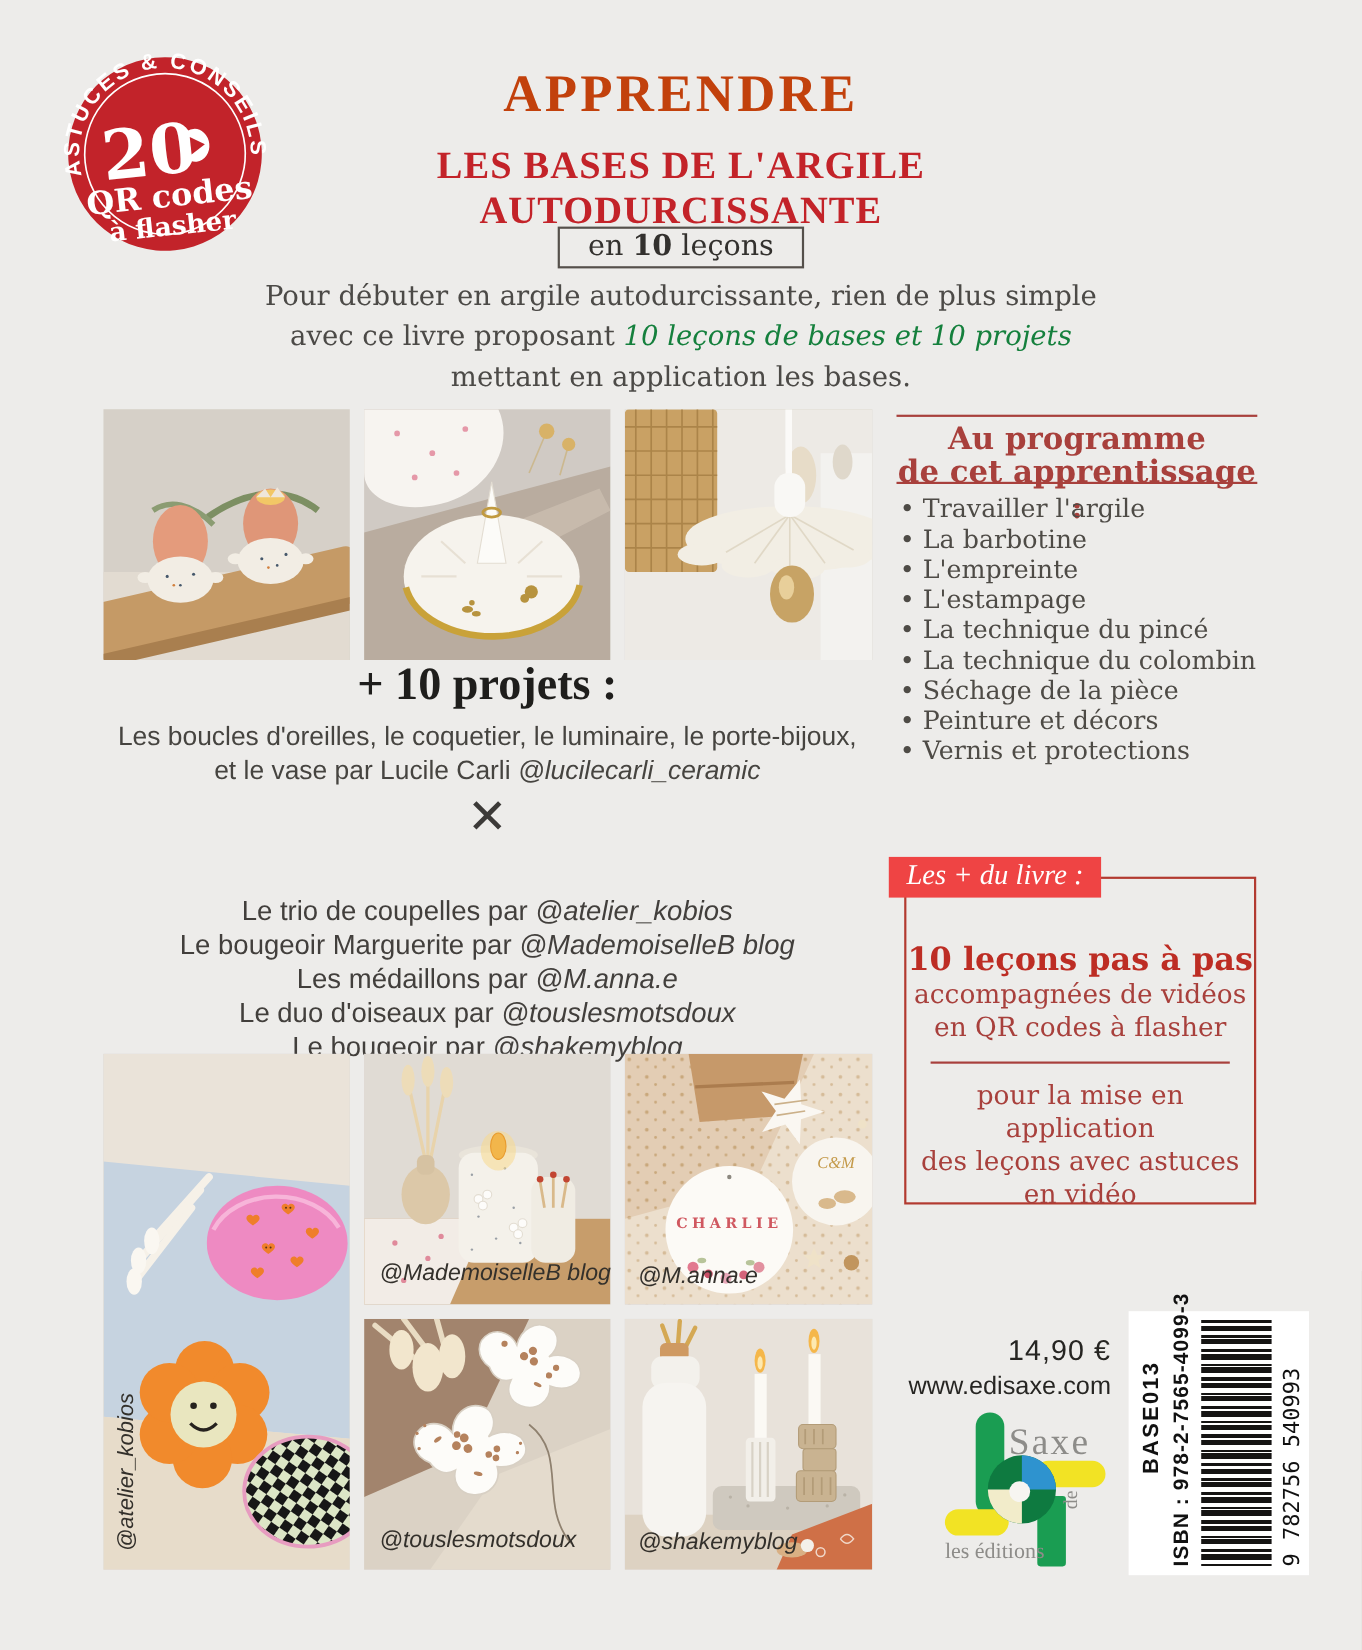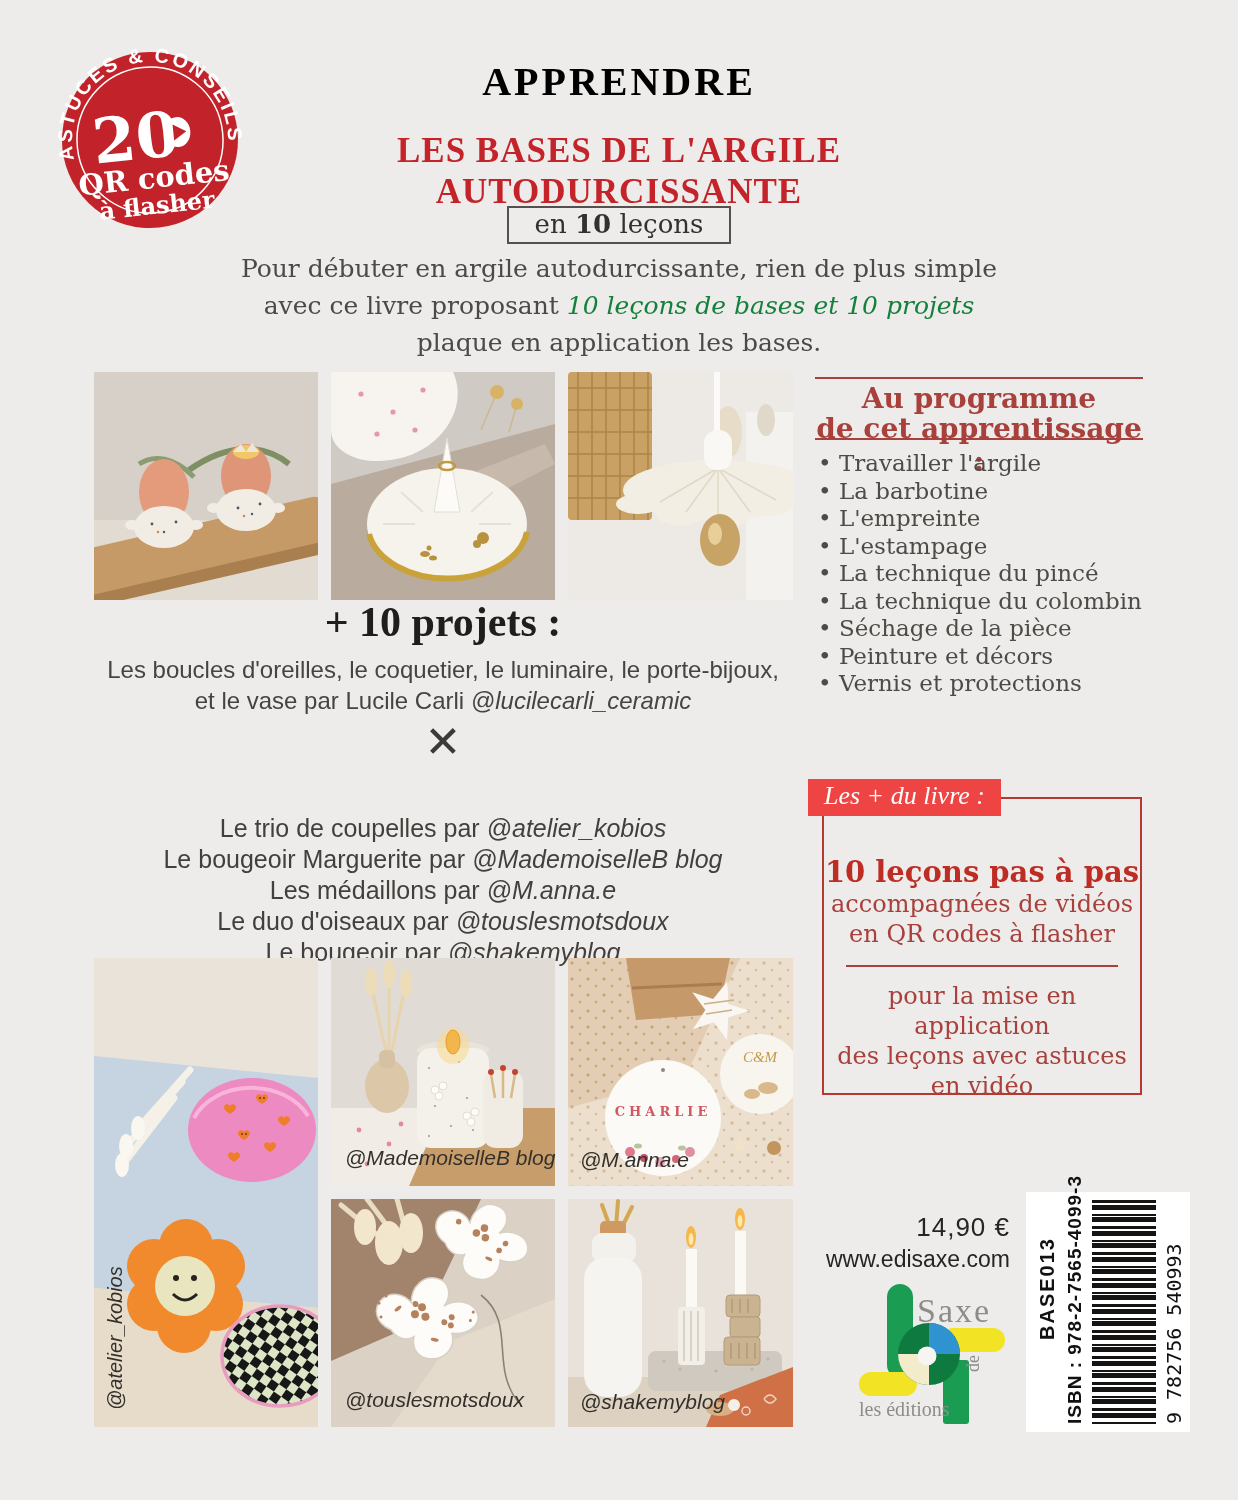--- a/index.html
+++ b/index.html
@@ -5,21 +5,21 @@
   html,body{margin:0;padding:0;background:#dedcd9;}
   #page{position:relative;width:1238px;height:1500px;background:#edecea;overflow:hidden;
         font-family:"Liberation Sans",sans-serif;color:#232120;}
   .abs{position:absolute;}
 
   
   #badge{left:50px;top:40px;width:200px;height:200px;transform:rotate(-6deg);}
 
   
   .title-main{left:0;right:0;top:58px;text-align:center;font-family:"Liberation Serif",serif;
-              font-size:40px;letter-spacing:3px;font-weight:600;color:#000000;}
+              font-size:48px;letter-spacing:3px;font-weight:600;color:#c2410c;}
   .title-sub{left:0;right:0;text-align:center;font-family:"Liberation Serif",serif;
              font-weight:bold;font-size:35px;letter-spacing:1px;color:#c32329;}
   #sub1{top:131px;} #sub2{top:172px;}
   #lessons-box{left:0;right:0;top:206px;text-align:center;}
   #lessons-box span.box{display:inline-block;border:2px solid #55504b;padding:1px 26px 3px;
        font-family:"DejaVu Serif",serif;font-size:26px;color:#33312e;}
   #lessons-box b{font-weight:bold;}
 
   
   #intro{left:0;right:0;top:250px;text-align:center;font-family:"DejaVu Serif",serif;
@@ -102,21 +102,21 @@
   <div class="abs title-main">APPRENDRE</div>
   <div id="sub1" class="abs title-sub">LES BASES DE L'ARGILE</div>
   <div id="sub2" class="abs title-sub">AUTODURCISSANTE</div>
   <div id="lessons-box" class="abs">
     <span class="box"><span>en </span><b>10</b><span> leçons</span></span>
   </div>
 
   <div id="intro" class="abs">
     <div>Pour débuter en argile autodurcissante, rien de plus simple</div>
     <div><span>avec ce livre proposant </span><span class="em">10 leçons de bases et 10 projets</span></div>
-    <div>plaque en application les bases.</div>
+    <div>mettant en application les bases.</div>
   </div>
 
   <div class="photo" style="left:94px;top:372px;width:224px;height:228px;">
     <svg width="224" height="228" viewBox="0 0 224 228">
       <rect width="224" height="228" fill="#d6d0c8"></rect>
       <rect y="148" width="224" height="80" fill="#e2dbd1"></rect>
       <g transform="rotate(-13 112 172)">
         <rect x="-14" y="150" width="250" height="52" rx="10" fill="#c59a66"></rect>
         <rect x="-14" y="196" width="250" height="12" rx="6" fill="#a97f4f"></rect>
       </g>

